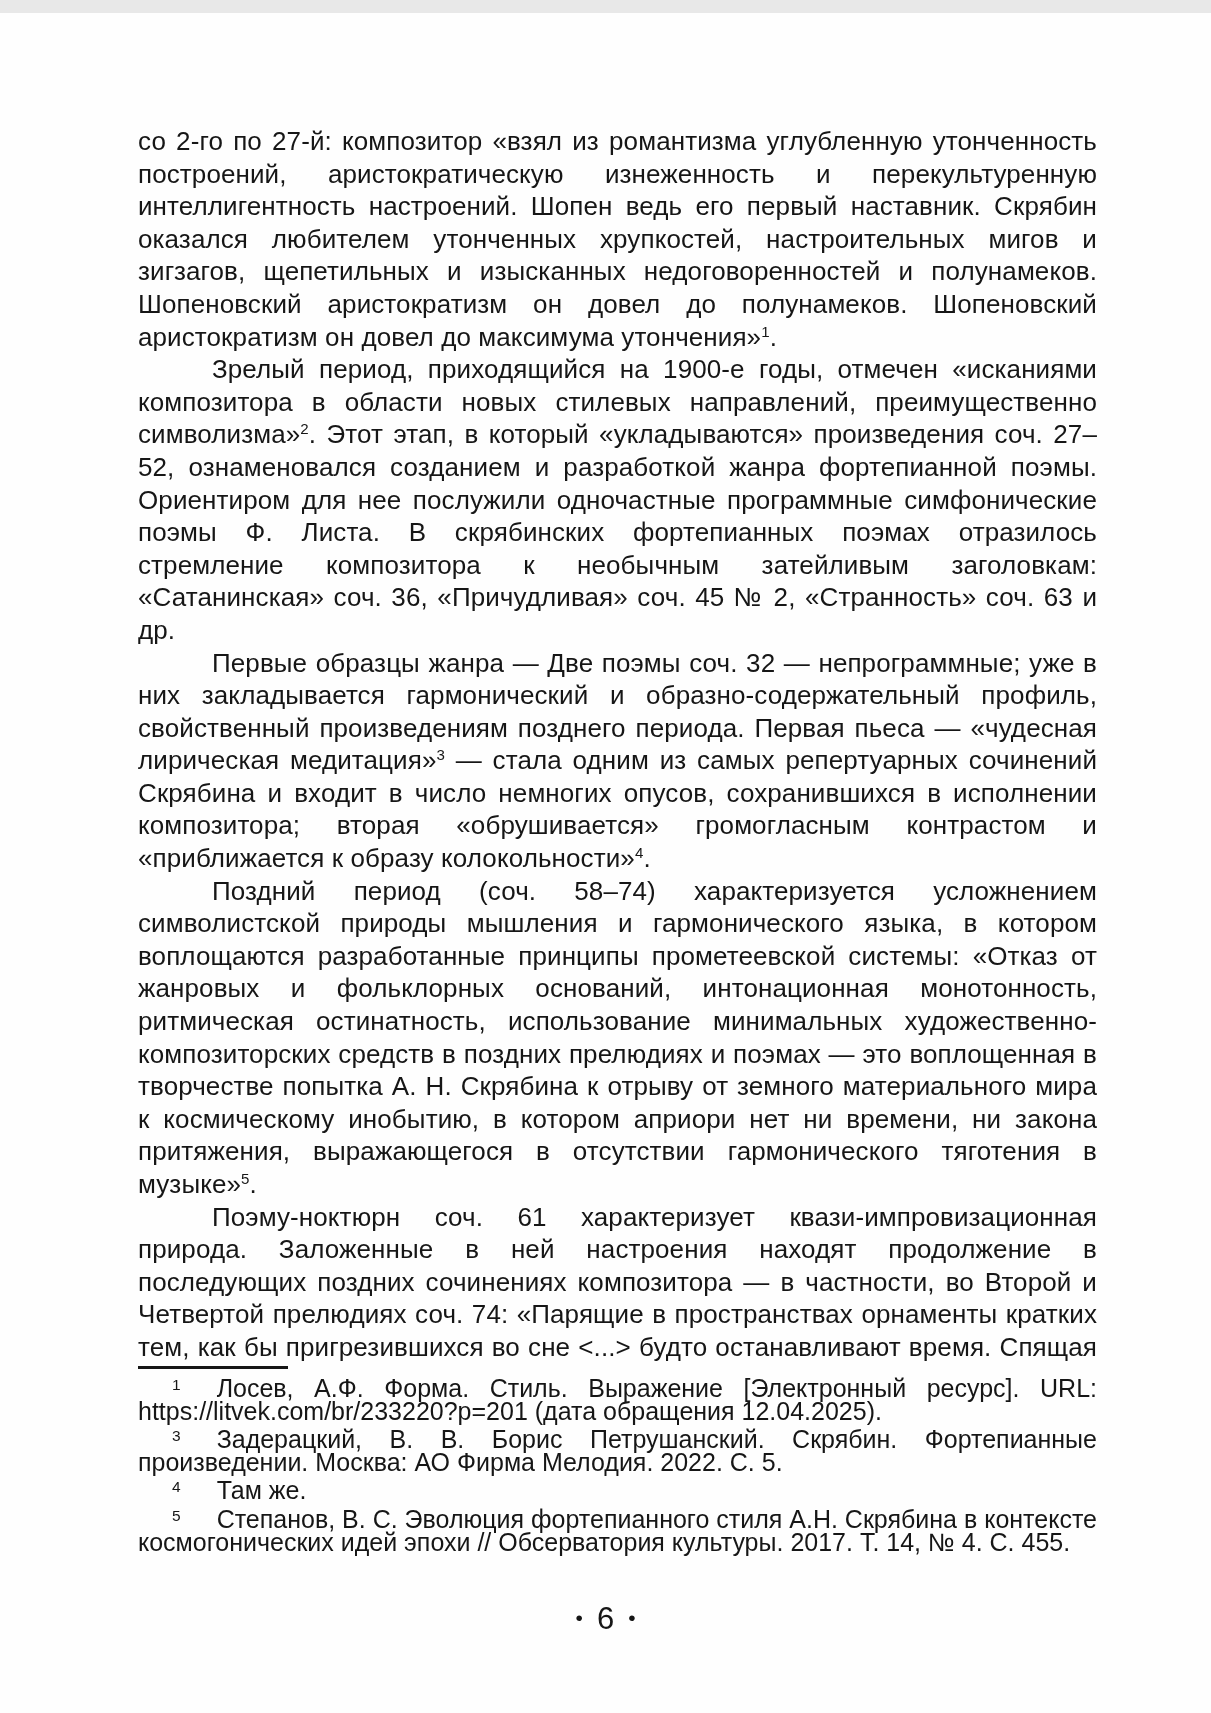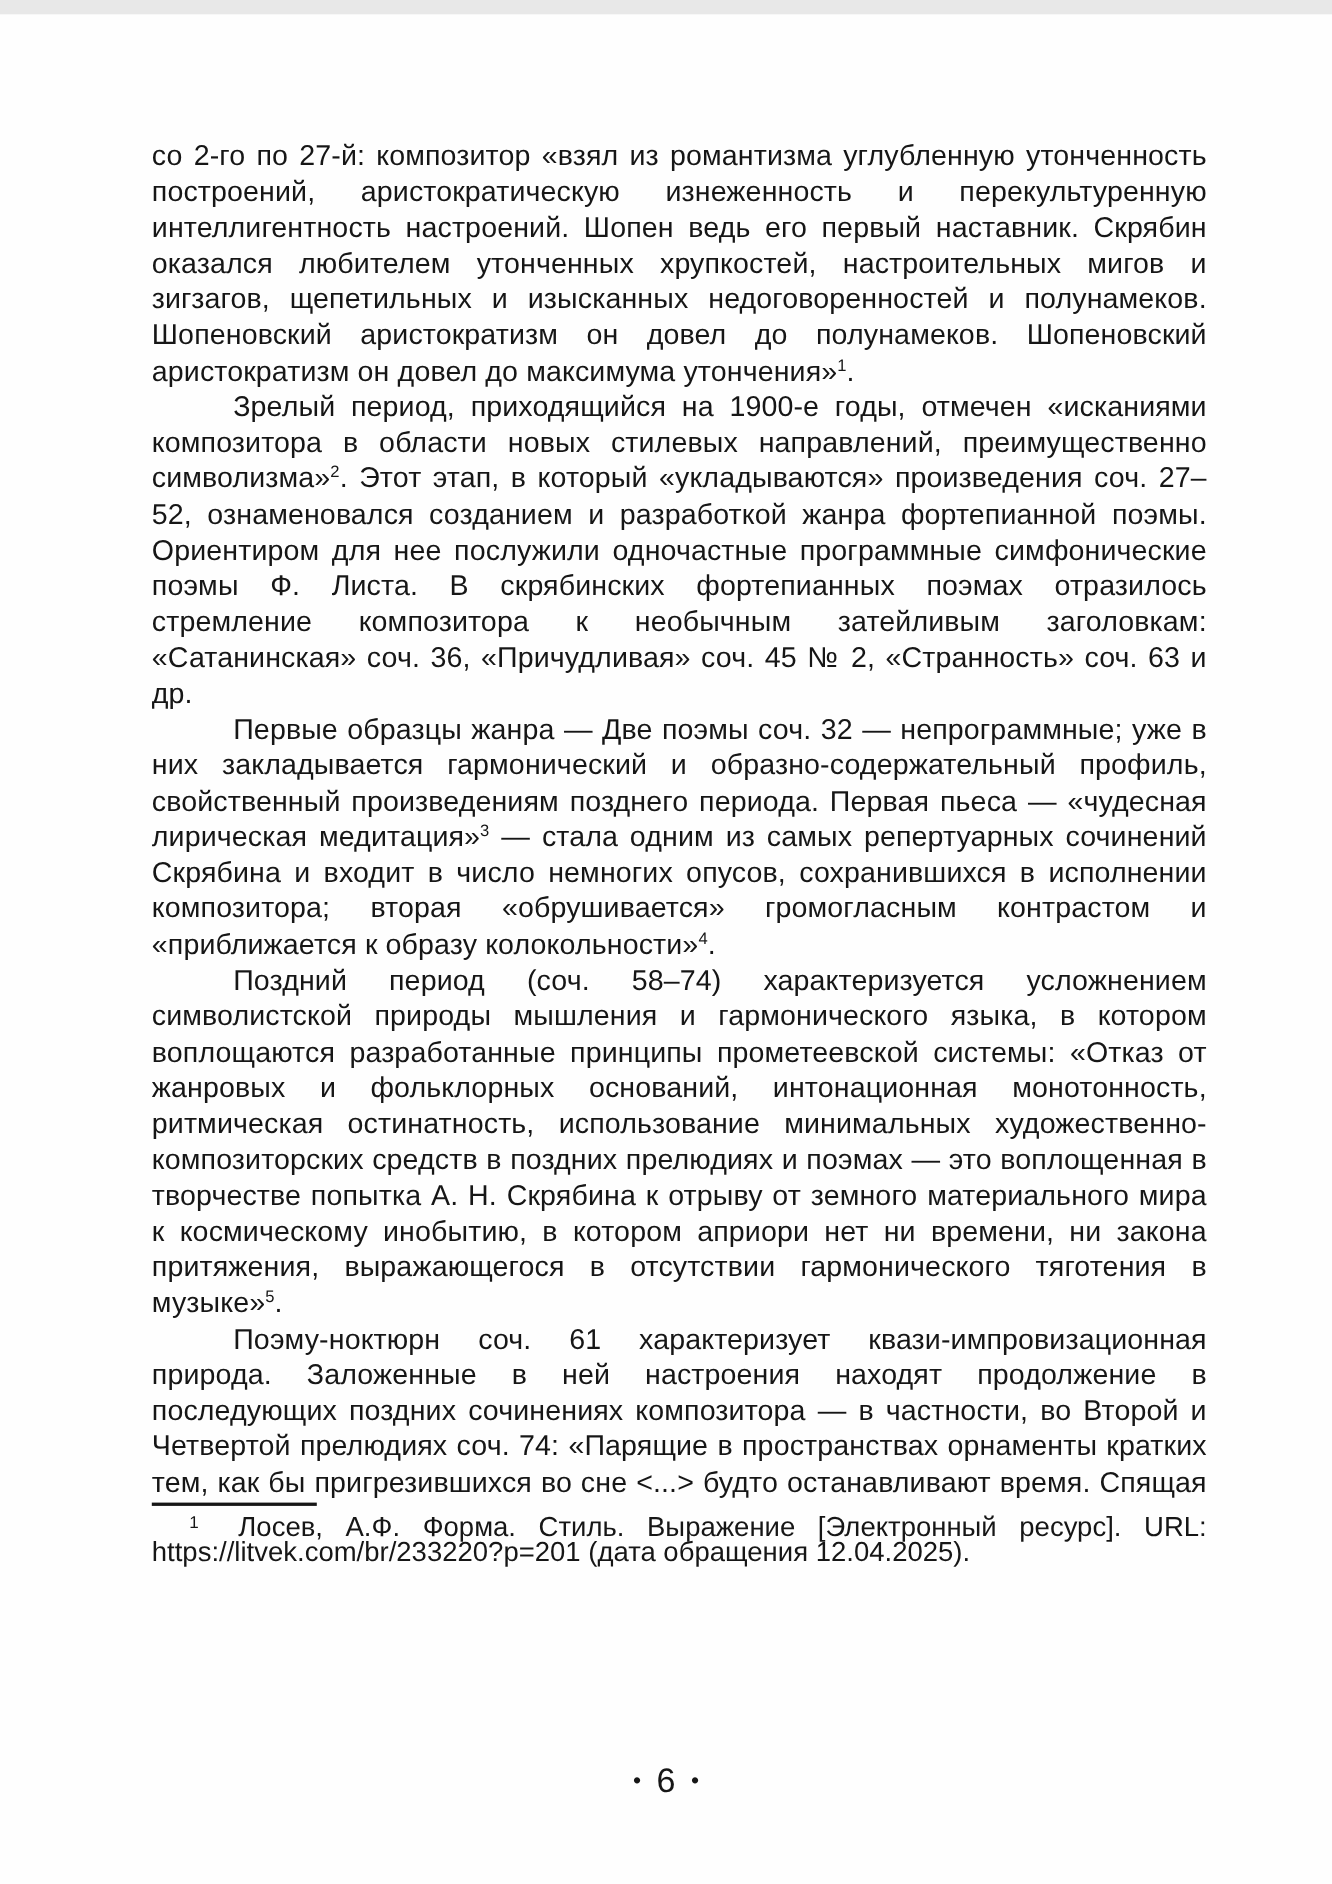--- a/index.html
+++ b/index.html
@@ -93,19 +93,22 @@
       <p class="indent">Зрелый период, приходящийся на 1900-е годы, отмечен «исканиями композитора в области новых стилевых направлений, преимущественно символизма»<sup class="fnref">2</sup>. Этот этап, в который «укладываются» произведения соч. 27–52, ознаменовался созданием и разработкой жанра фортепианной поэмы. Ориентиром для нее послужили одночастные программные симфонические поэмы Ф. Листа. В скрябинских фортепианных поэмах отразилось стремление композитора к необычным затейливым заголовкам:  «Сатанинская» соч. 36, «Причудливая» соч. 45 № 2, «Странность» соч. 63 и др.</p>
       <p class="indent">Первые образцы жанра — Две поэмы соч. 32 — непрограммные; уже в них закладывается гармонический и образно-содержательный профиль, свойственный произведениям позднего периода. Первая пьеса — «чудесная лирическая медитация»<sup class="fnref">3</sup> — стала одним из самых репертуарных сочинений Скрябина и входит в число немногих опусов, сохранившихся в исполнении композитора; вторая «обрушивается» громогласным контрастом и «приближается к образу колокольности»<sup class="fnref">4</sup>.</p>
       <p class="indent">Поздний период (соч. 58–74) характеризуется усложнением символистской природы мышления и гармонического языка, в котором воплощаются разработанные принципы прометеевской системы: «Отказ от жанровых и фольклорных оснований, интонационная монотонность, ритмическая остинатность, использование минимальных художественно-композиторских средств в поздних прелюдиях и поэмах — это воплощенная в творчестве попытка А. Н. Скрябина к отрыву от земного материального мира к космическому инобытию, в котором априори нет ни времени, ни закона притяжения, выражающегося в отсутствии гармонического тяготения в музыке»<sup class="fnref">5</sup>.</p>
       <p class="indent justify-last">Поэму-ноктюрн соч. 61 характеризует квази-импровизационная природа. Заложенные в ней настроения находят продолжение в последующих поздних сочинениях композитора — в частности, во Второй и Четвертой прелюдиях соч. 74: «Парящие в пространствах орнаменты кратких тем, как бы пригрезившихся во сне &lt;...&gt; будто останавливают время. Спящая нега &lt;...&gt;</p>
     </main>
 
   <div class="footnote-sep"></div>
 
   <section class="footnotes" id="footnotes">
       <p><sup class="fn-marker">1</sup><span>Лосев, А.Ф. Форма. Стиль. Выражение [Электронный ресурс]. URL: https://litvek.com/br/233220?p=201 (дата обращения 12.04.2025).</span></p>
+      <p><sup class="fn-marker">3</sup><span>Задерацкий, В. В. Борис Петрушанский. Скрябин. Фортепианные произведении. Москва: АО Фирма Мелодия. 2022. С. 5.</span></p>
+      <p><sup class="fn-marker">4</sup><span>Там же.</span></p>
+      <p><sup class="fn-marker">5</sup><span>Степанов, В. С. Эволюция фортепианного стиля А.Н. Скрябина в контексте космогонических идей эпохи // Обсерватория культуры. 2017. Т. 14, № 4. С. 455.</span></p>
     </section>
 
   <div class="pagenum">
     <span class="bullet">•</span><span class="num">6</span><span class="bullet">•</span>
   </div>
 
 </div>
 
 </body></html>

